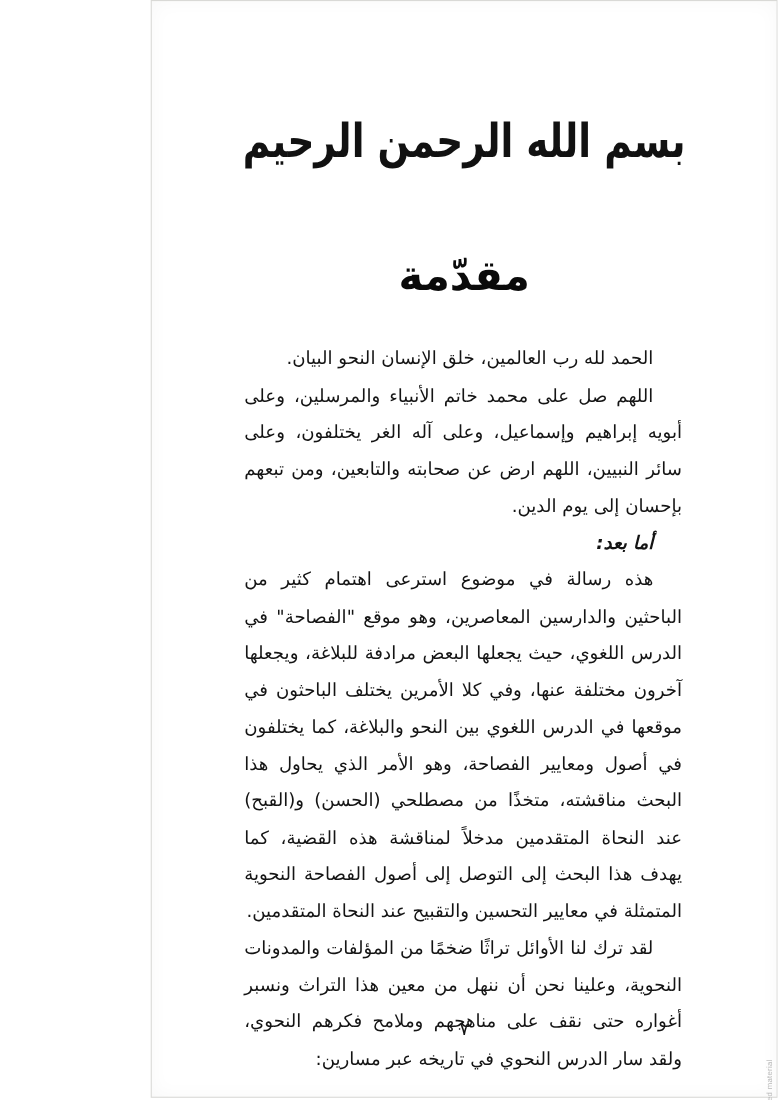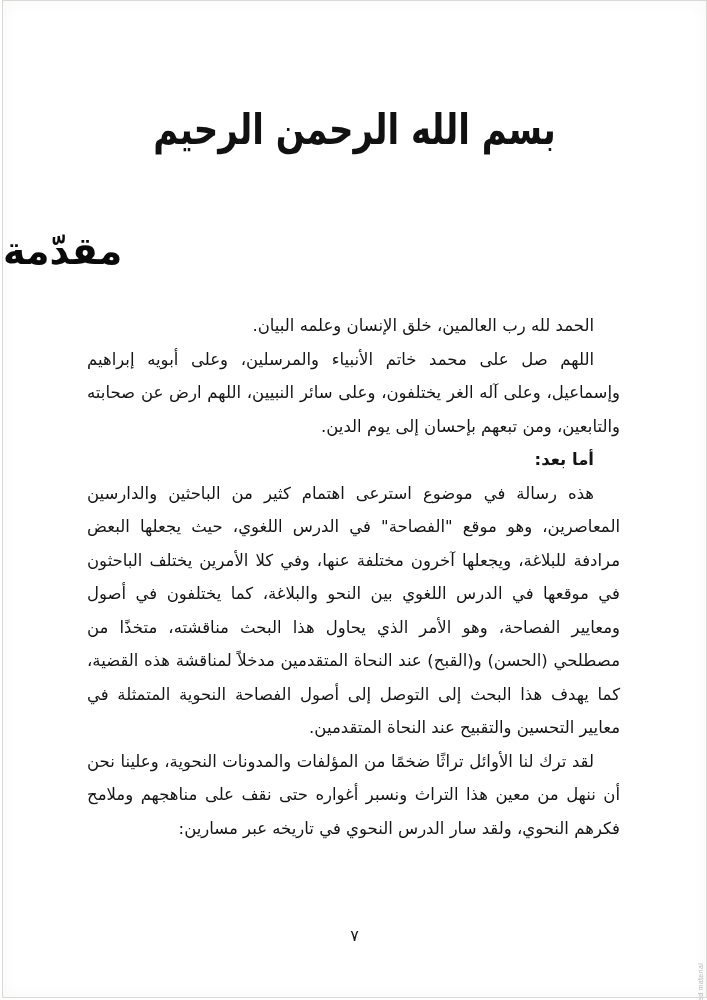--- a/index.html
+++ b/index.html
@@ -6,61 +6,62 @@
     margin: 0;
     padding: 0;
     background: #ffffff;
     width: 707px;
     height: 1000px;
     overflow: hidden;
     font-family: "DejaVu Sans", sans-serif;
   }
   .sheet {
     position: relative;
-    width: 705px;
+    width: 570px;
     height: 998px;
     border: 1px solid #d9d9d6;
     box-sizing: border-box;
     background: #ffffff;
     box-shadow: inset 0 0 18px rgba(0,0,0,0.03);
   }
   .basmala {
     margin-top: 88px;
     text-align: center;
     direction: rtl;
     font-size: 34px;
     font-weight: bold;
     color: #111;
     letter-spacing: -1px;
     transform: scaleY(1.25);
     height: 80px;
     line-height: 80px;
   }
   .page-title {
     margin: 60px 0 0 0;
-    text-align: left;
+    text-align: center;
     direction: rtl;
     font-size: 38px;
     font-weight: bold;
     color: #0a0a0a;
   }
   .body-text {
     direction: rtl;
     text-align: justify;
     padding: 36px 86px 0 84px;
     font-size: 16.5px;
     line-height: 33.5px;
     color: #141414;
   }
   .body-text p {
     margin: 0;
     text-indent: 26px;
   }
   .body-text p.lead-bold {
     font-weight: bold;
+    font-style: italic;
   }
   .page-number {
     position: absolute;
     bottom: 52px;
     left: 0;
     right: 0;
     text-align: center;
     direction: rtl;
     font-size: 16px;
     color: #141414;
@@ -82,21 +83,21 @@
 </head>
 <body>
 
 <div class="sheet">
 
   <div class="basmala">بسم الله الرحمن الرحيم</div>
 
   <h1 class="page-title">مقدّمة</h1>
 
   <div class="body-text">
-    <p>الحمد لله رب العالمين، خلق الإنسان وعلمه البيان.</p>
+    <p>الحمد لله رب العالمين، خلق الإنسان النحو البيان.</p>
     <p>اللهم صل على محمد خاتم الأنبياء والمرسلين، وعلى أبويه إبراهيم وإسماعيل، وعلى آله الغر يختلفون، وعلى سائر النبيين، اللهم ارض عن صحابته والتابعين، ومن تبعهم بإحسان إلى يوم الدين.</p>
     <p class="lead-bold">أما بعد:</p>
     <p>هذه رسالة في موضوع استرعى اهتمام كثير من الباحثين والدارسين المعاصرين، وهو موقع "الفصاحة" في الدرس اللغوي، حيث يجعلها البعض مرادفة للبلاغة، ويجعلها آخرون مختلفة عنها، وفي كلا الأمرين يختلف الباحثون في موقعها في الدرس اللغوي بين النحو والبلاغة، كما يختلفون في أصول ومعايير الفصاحة، وهو الأمر الذي يحاول هذا البحث مناقشته، متخذًا من مصطلحي (الحسن) و(القبح) عند النحاة المتقدمين مدخلاً لمناقشة هذه القضية، كما يهدف هذا البحث إلى التوصل إلى أصول الفصاحة النحوية المتمثلة في معايير التحسين والتقبيح عند النحاة المتقدمين.</p>
     <p>لقد ترك لنا الأوائل تراثًا ضخمًا من المؤلفات والمدونات النحوية، وعلينا نحن أن ننهل من معين هذا التراث ونسبر أغواره حتى نقف على مناهجهم وملامح فكرهم النحوي، ولقد سار الدرس النحوي في تاريخه عبر مسارين:</p>
   </div>
 
   <div class="page-number">٧</div>
 
   <div class="watermark">Copyrighted material</div>
 

